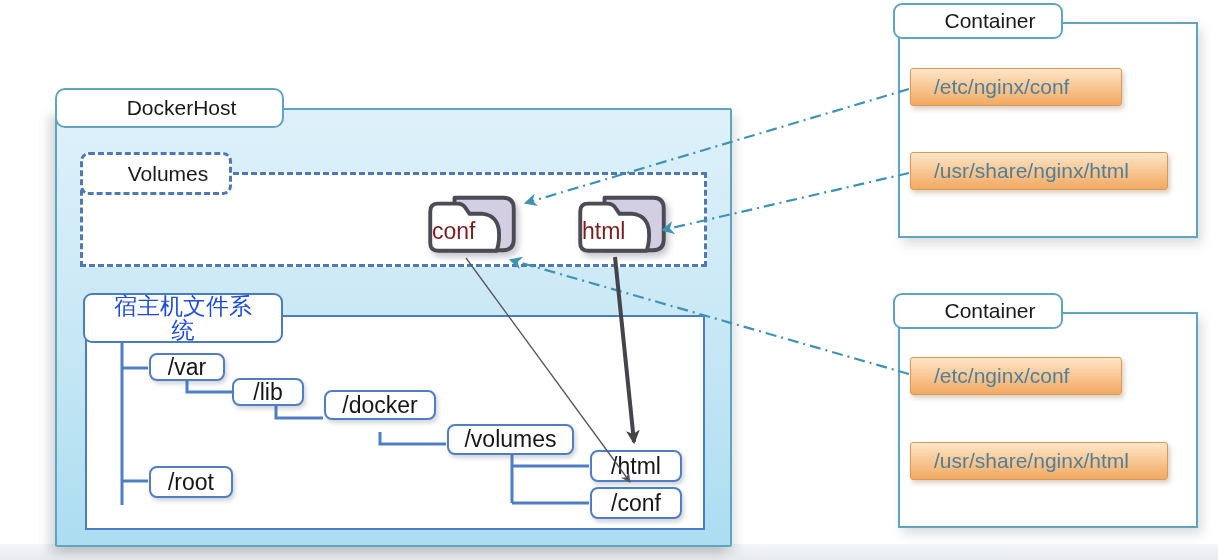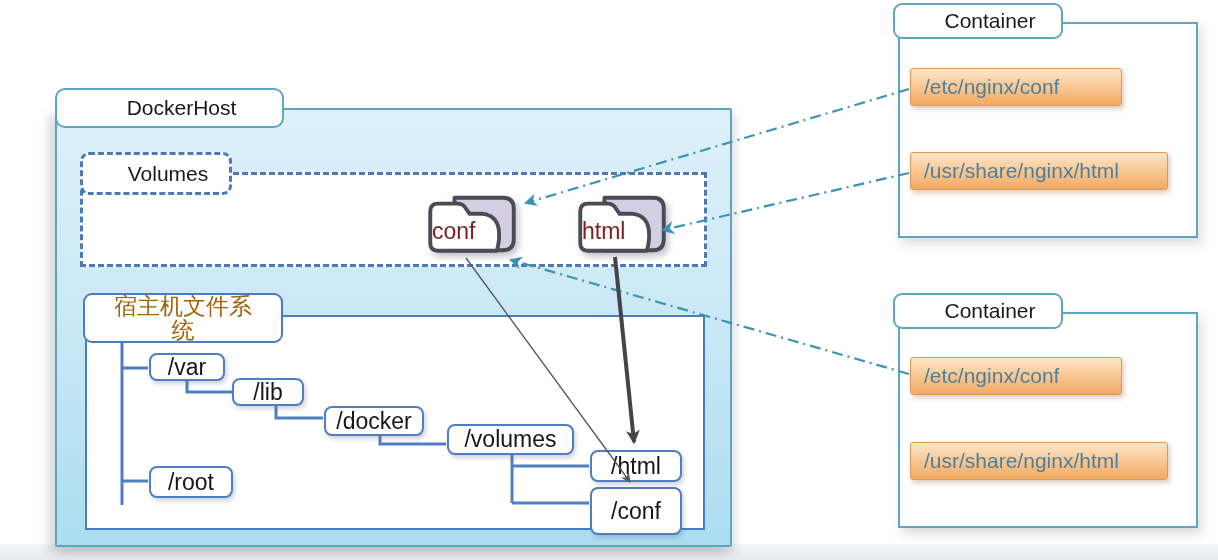--- a/index.html
+++ b/index.html
@@ -28,34 +28,34 @@
   .folder svg{width:100%;height:100%;overflow:visible;
     filter:drop-shadow(3px 4px 3px rgba(80,80,110,.35));}
   .folder-name{position:absolute;left:7px;top:27px;font-size:23px;color:#7f1d1d;z-index:5;}
 
   
   .fs-box{position:absolute;left:85px;top:315px;width:620px;height:215px;background:#ffffff;
     border:2.5px solid #4a7cc0;z-index:2;box-sizing:border-box;}
   .fs-label{position:absolute;left:83px;top:293px;width:200px;height:50px;background:#ffffff;
     border:2.5px solid #4a7cc0;border-radius:9px;z-index:4;font-size:23px;line-height:1.05;
     display:flex;align-items:center;justify-content:center;text-align:center;
-    padding:16px 20px;box-sizing:border-box;color:#a16207;}
+    padding:16px 20px;box-sizing:border-box;color:#1d4ed8;}
   .node{position:absolute;background:#ffffff;border:2.5px solid #4f7ec4;border-radius:8px;
     display:flex;align-items:center;justify-content:center;font-size:23px;color:#141618;z-index:4;
     box-sizing:border-box;box-shadow:2px 3px 4px rgba(90,100,120,.28);}
 
   
   .container-box{position:absolute;width:300px;height:216px;background:#ffffff;
     border:2.5px solid #5fa5bf;z-index:3;box-sizing:border-box;
     box-shadow:4px 6px 10px rgba(110,120,130,.25);}
   .container-label{width:170px;height:36px;border-radius:9px;}
   .orange{position:absolute;height:38px;
     background:linear-gradient(180deg,#fde6c8 0%,#f8c48e 55%,#f1a963 100%);
     border:1.5px solid #dd9854;border-radius:3px;display:flex;align-items:center;
-    font-size:21px;color:#4e7f9b;padding-left:13px;box-sizing:border-box;z-index:4;
+    font-size:21px;color:#4e7f9b;padding-left:23px;box-sizing:border-box;z-index:4;
     box-shadow:2px 3px 5px rgba(140,100,60,.32);}
 
   
   .connector-layer{position:absolute;left:0;top:0;z-index:3;pointer-events:none;}
   .arrow-layer{position:absolute;left:0;top:0;z-index:6;pointer-events:none;}
   .tree-line{stroke:#4f7ec4;stroke-width:3;fill:none;}
   .dashdot{stroke:#3f93b2;stroke-width:2.2;fill:none;stroke-dasharray:11 5 2 5;}
   .thin-arrow{stroke:#55555b;stroke-width:1.3;fill:none;}
   .thick-arrow{stroke:#44444a;stroke-width:4;fill:none;}
 </style>
@@ -104,24 +104,24 @@
     <path class="tree-line" d="M187,380 V392 H239"></path>
     <path class="tree-line" d="M276,405 V418 H323"></path>
     <path class="tree-line" d="M380,432 V444 H446"></path>
     <path class="tree-line" d="M512,454 V503"></path>
     <path class="tree-line" d="M512,466 H589"></path>
     <path class="tree-line" d="M512,503 H589"></path>
   </svg>
 
   <div class="node" style="left:149px;top:353px;width:76px;height:28px">/var</div>
   <div class="node" style="left:232px;top:378px;width:72px;height:28px">/lib</div>
-  <div class="node" style="left:324px;top:406px;width:100px;height:30px">/docker</div>
+  <div class="node" style="left:324px;top:390px;width:112px;height:30px">/docker</div>
   <div class="node" style="left:447px;top:424px;width:127px;height:31px">/volumes</div>
   <div class="node" style="left:590px;top:450px;width:92px;height:32px">/html</div>
-  <div class="node" style="left:590px;top:487px;width:92px;height:48px">/conf</div>
+  <div class="node" style="left:590px;top:487px;width:92px;height:32px">/conf</div>
   <div class="node" style="left:149px;top:466px;width:84px;height:32px">/root</div>
 
   <div class="container-box" style="left:898px;top:22px"></div>
   <div class="label-box container-label" style="left:893px;top:3px">Container</div>
   <div class="orange" style="left:910px;top:68px;width:212px">/etc/nginx/conf</div>
   <div class="orange" style="left:910px;top:152px;width:258px">/usr/share/nginx/html</div>
 
   <div class="container-box" style="left:898px;top:312px"></div>
   <div class="label-box container-label" style="left:893px;top:293px">Container</div>
   <div class="orange" style="left:910px;top:357px;width:212px">/etc/nginx/conf</div>

